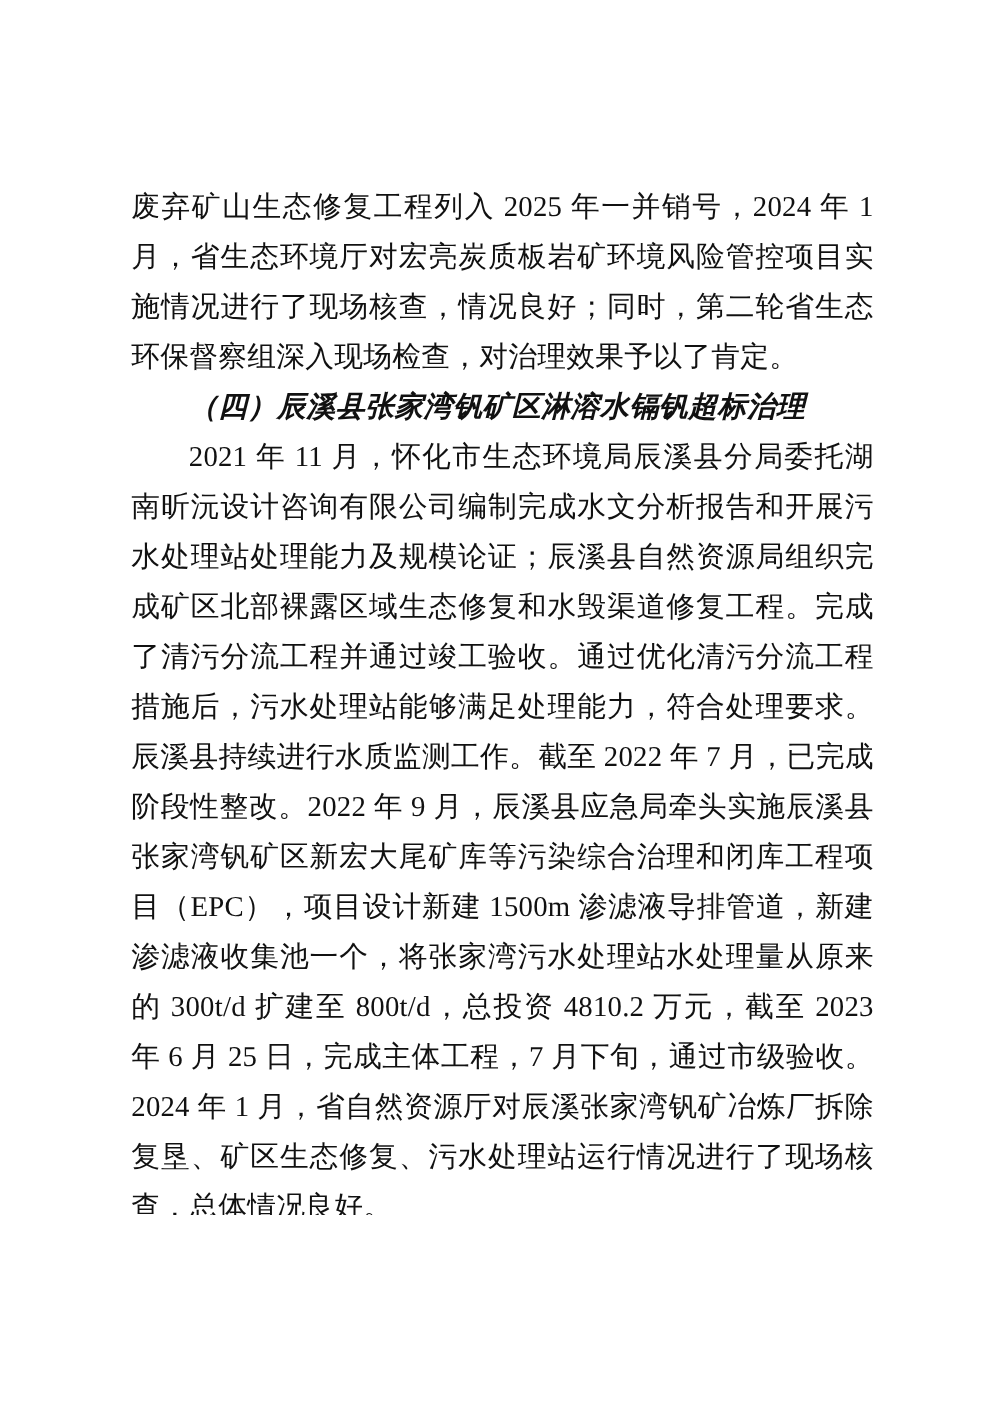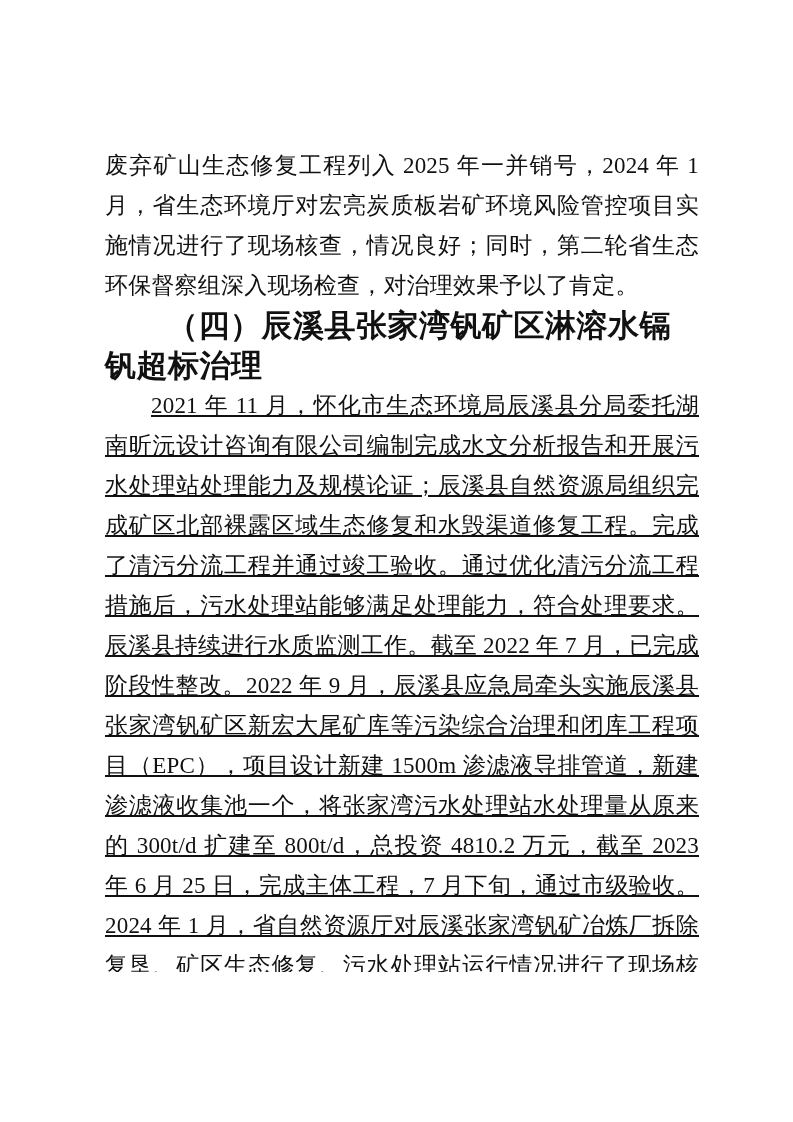--- a/index.html
+++ b/index.html
@@ -25,30 +25,30 @@
   .para {
     margin: 0;
     font-size: 23px;
     line-height: 40px;
     text-align: justify;
     letter-spacing: 0.2px;
     word-break: break-all;
   }
   .para.indent {
     text-indent: 2em;
-    text-decoration: underline;
   }
   .heading-section {
     margin: 0;
-    font-size: 31px;
+    font-size: 23px;
     line-height: 40px;
     font-weight: bold;
     text-indent: 2em;
     font-family: "Liberation Serif", "DejaVu Serif", serif;
     letter-spacing: 0.5px;
+    font-style: italic;
   }
   .heading-chapter {
     margin: 0;
     font-size: 23px;
     line-height: 40px;
     font-weight: bold;
     text-indent: 2em;
     font-family: "Liberation Sans", "DejaVu Sans", sans-serif;
     letter-spacing: 0.5px;
   }

